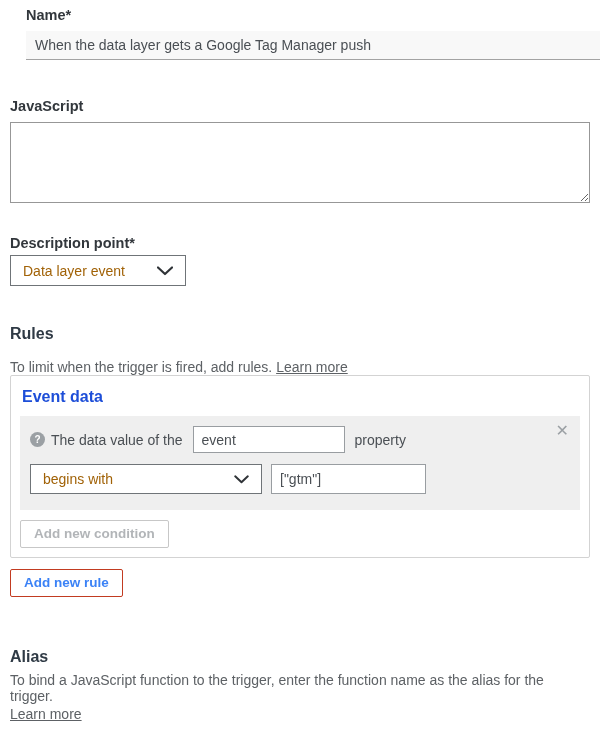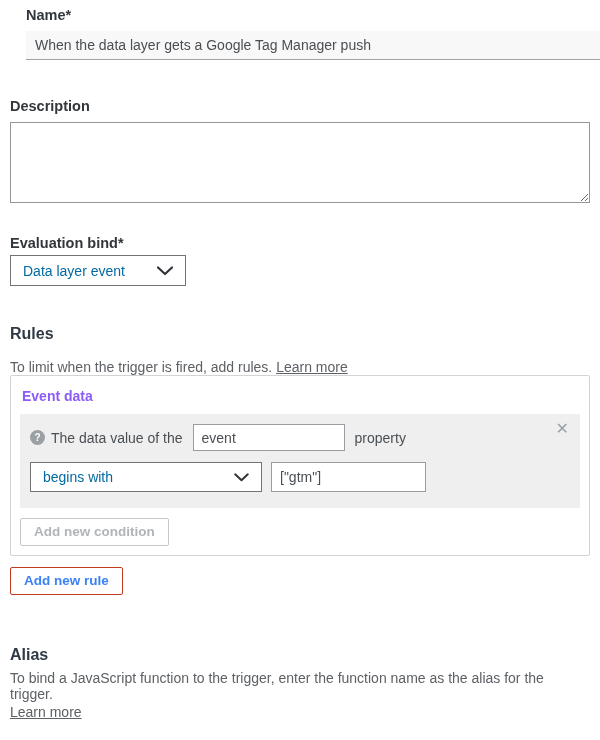--- a/index.html
+++ b/index.html
@@ -63,21 +63,21 @@
   
   .select {
     display: flex;
     align-items: center;
     justify-content: space-between;
     background: #ffffff;
     border: 1px solid #6f7478;
     height: 31px;
     padding: 0 12px;
     cursor: pointer;
-    color: #0369a1;
+    color: #a16207;
   }
   .select .chev { flex: 0 0 auto; margin-left: 10px; display: flex; }
 
   
   .name-section { margin-bottom: 38px; margin-left: 16px; }
   .desc-section { margin-bottom: 32px; }
   .eval-section .field-label { margin-bottom: 4px; }
   .eval-help { margin-bottom: 9px; }
   .eval-select { width: 176px; margin-bottom: 39px; }
   .rules-heading { margin-bottom: 16px; }
@@ -86,22 +86,22 @@
   
   .rule-panel {
     border: 1px solid #d3d3d3;
     border-radius: 2px;
     background: #ffffff;
     padding: 9px;
     margin-bottom: 11px;
   }
   .rule-title {
     font-weight: 700;
-    font-size: 14px;
-    color: #8b5cf6;
+    font-size: 16px;
+    color: #1d4ed8;
     padding: 3px 0 10px 2px;
   }
   .rule-body {
     position: relative;
     background: #efefef;
     padding: 10px 12px 16px 10px;
   }
   .cond-row1 {
     display: flex;
     align-items: center;
@@ -176,26 +176,26 @@
 <body>
 
 <div class="page">
 
   <div class="name-section">
     <div class="field-label">Name*</div>
     <input class="input-underline" type="text" value="When the data layer gets a Google Tag Manager push" style="">
   </div>
 
   <div class="desc-section">
-    <div class="field-label">Description</div>
+    <div class="field-label">JavaScript</div>
     <textarea class="description-area" style=""></textarea>
   </div>
 
   <div class="eval-section">
-    <div class="field-label">Evaluation bind*</div>
+    <div class="field-label">Description point*</div>
     <div class="select eval-select">
       <span>Data layer event</span>
       <span class="chev">
         <svg width="16" height="10" viewBox="0 0 16 10">
             <path d="M1 1.5 L8 8 L15 1.5" fill="none" stroke="#2f3337" stroke-width="2.2" stroke-linecap="round" stroke-linejoin="round"></path>
           </svg>
       </span>
     </div>
   </div>
 

